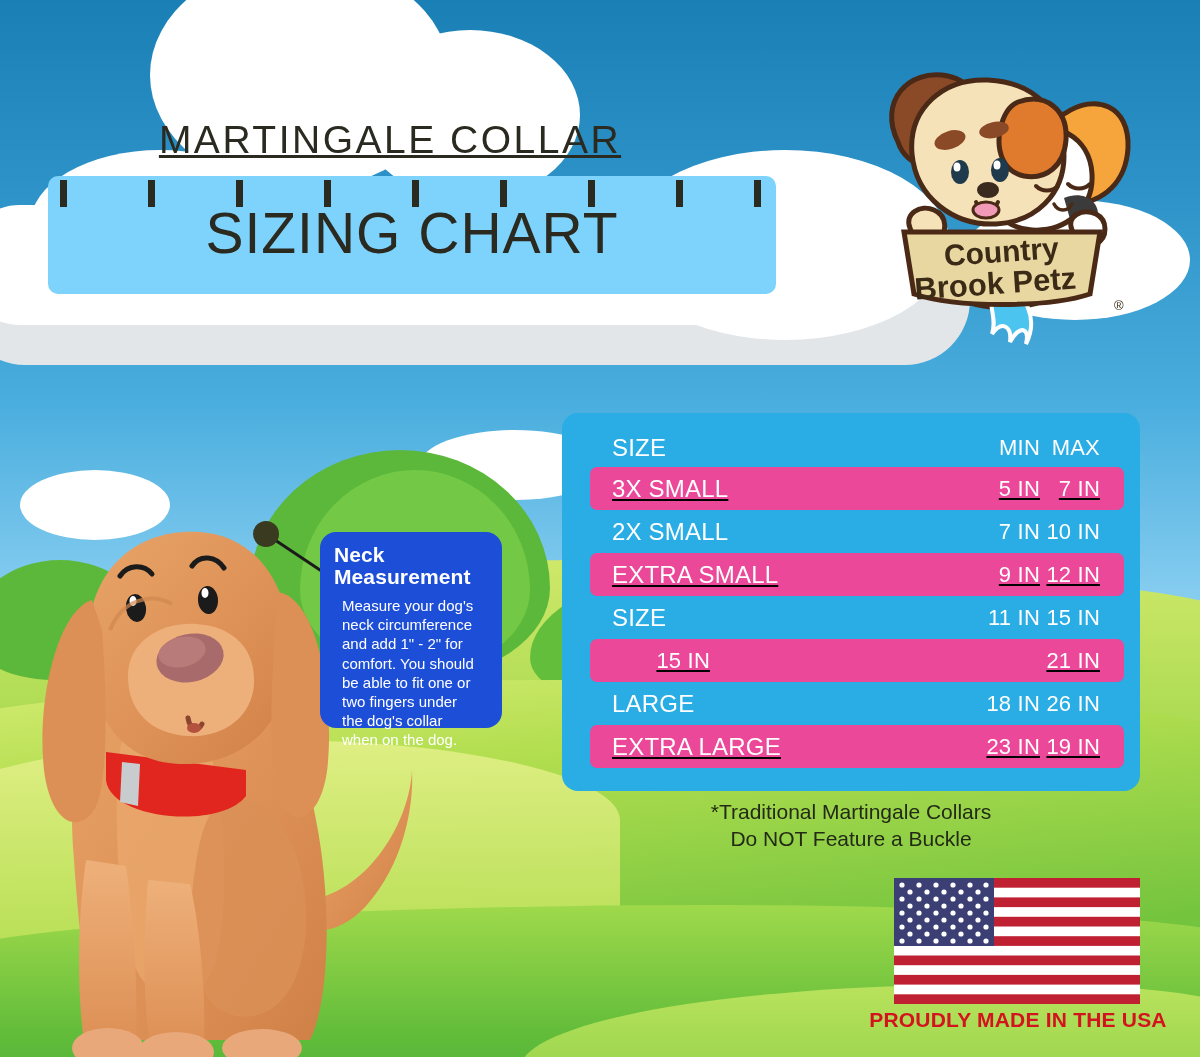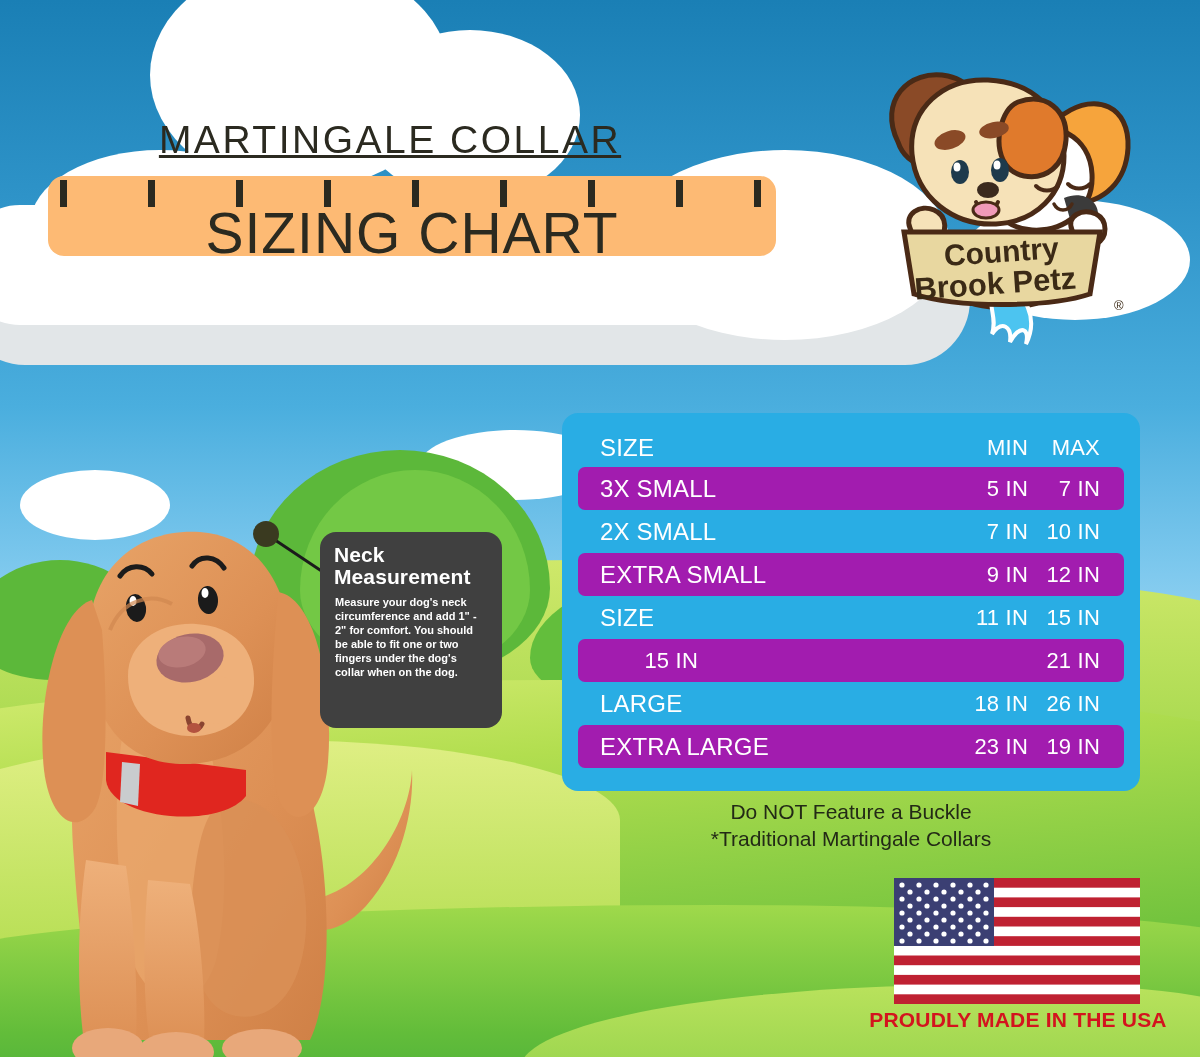--- a/index.html
+++ b/index.html
@@ -77,23 +77,23 @@
     font-weight: 400;
     color: #2b2a20;
     font-family: "Liberation Sans", sans-serif;
     white-space: nowrap;
     text-decoration: underline;
   }
 
   .ruler {
     position: absolute;
     left: 48px; top: 176px;
-    width: 728px; height: 80px;
-    background: #fdba74;
-    border-radius: 16px;
+    width: 728px; height: 118px;
+    background: #7dd3fc;
+    border-radius: 10px;
   }
   .ruler-ticks {
     position: absolute;
     left: 0; top: 0; width: 100%; height: 30px;
   }
   .tick {
     position: absolute;
     top: 4px;
     width: 7px; height: 27px;
     background: #2b2a20;
@@ -121,59 +121,59 @@
   .pointer-line {
     position: absolute;
     left: 252px; top: 520px;
     width: 120px; height: 80px;
     pointer-events: none;
   }
   .callout {
     position: absolute;
     left: 320px; top: 532px;
     width: 182px; height: 196px;
-    background: #404040;
+    background: #1d4ed8;
     border-radius: 16px;
     padding: 12px 14px 10px 14px;
     box-sizing: border-box;
     color: #ffffff;
   }
   .callout-title {
     font-size: 21px;
     font-weight: bold;
     line-height: 1.05;
     margin: 0 0 7px 0;
     letter-spacing: .1px;
   }
   .callout-body {
-    font-size: 11px;
-    font-weight: bold;
+    font-size: 15px;
+    font-weight: normal;
     line-height: 1.28;
-    margin: 1px;
+    margin: 8px;
   }
 
   
   .table-panel {
     position: absolute;
     left: 562px; top: 413px;
     width: 578px; height: 378px;
     background: #29ade4;
     border-radius: 16px;
-    padding: 16px 0 14px 0;
+    padding: 16px 0 14px 12px;
     box-sizing: border-box;
   }
   .trow {
     display: flex;
     align-items: center;
     height: 43px;
     margin: 0 16px;
     border-radius: 7px;
     box-sizing: border-box;
   }
-  .trow.stripe { background: #a21caf; }
+  .trow.stripe { background: #ec4899; text-decoration: underline; }
   .trow.head { height: 38px; }
   .c-size   { flex: 0 0 330px; padding-left: 22px; box-sizing: border-box; text-align: left; }
   .c-min    { flex: 0 0 120px; text-align: right; }
   .c-max    { flex: 1 1 auto;  text-align: right; padding-right: 24px; box-sizing: border-box; }
   .head .c-size, .head .c-min, .head .c-max {
     color: #f2e23c;
     font-size: 22px;
     letter-spacing: .4px;
   }
   .trow .c-size { color: #ffffff; font-size: 24px; letter-spacing: .2px; }
@@ -402,22 +402,22 @@
       <div class="c-max">26 IN</div>
     </div>
     <div class="trow stripe">
       <div class="c-size">EXTRA LARGE</div>
       <div class="c-min">23 IN</div>
       <div class="c-max">19 IN</div>
     </div>
   </div>
 
   <div class="footnote">
+    <div>*Traditional Martingale Collars</div>
     <div>Do NOT Feature a Buckle</div>
-    <div>*Traditional Martingale Collars</div>
   </div>
 
   <div class="flag">
     <svg viewBox="0 0 246 126">
       <rect width="246" height="126" fill="#ffffff"></rect>
       <g fill="#bf2132">
         <rect y="0" width="246" height="9.7"></rect>
         <rect y="19.4" width="246" height="9.7"></rect>
         <rect y="38.8" width="246" height="9.7"></rect>
         <rect y="58.2" width="246" height="9.7"></rect>

